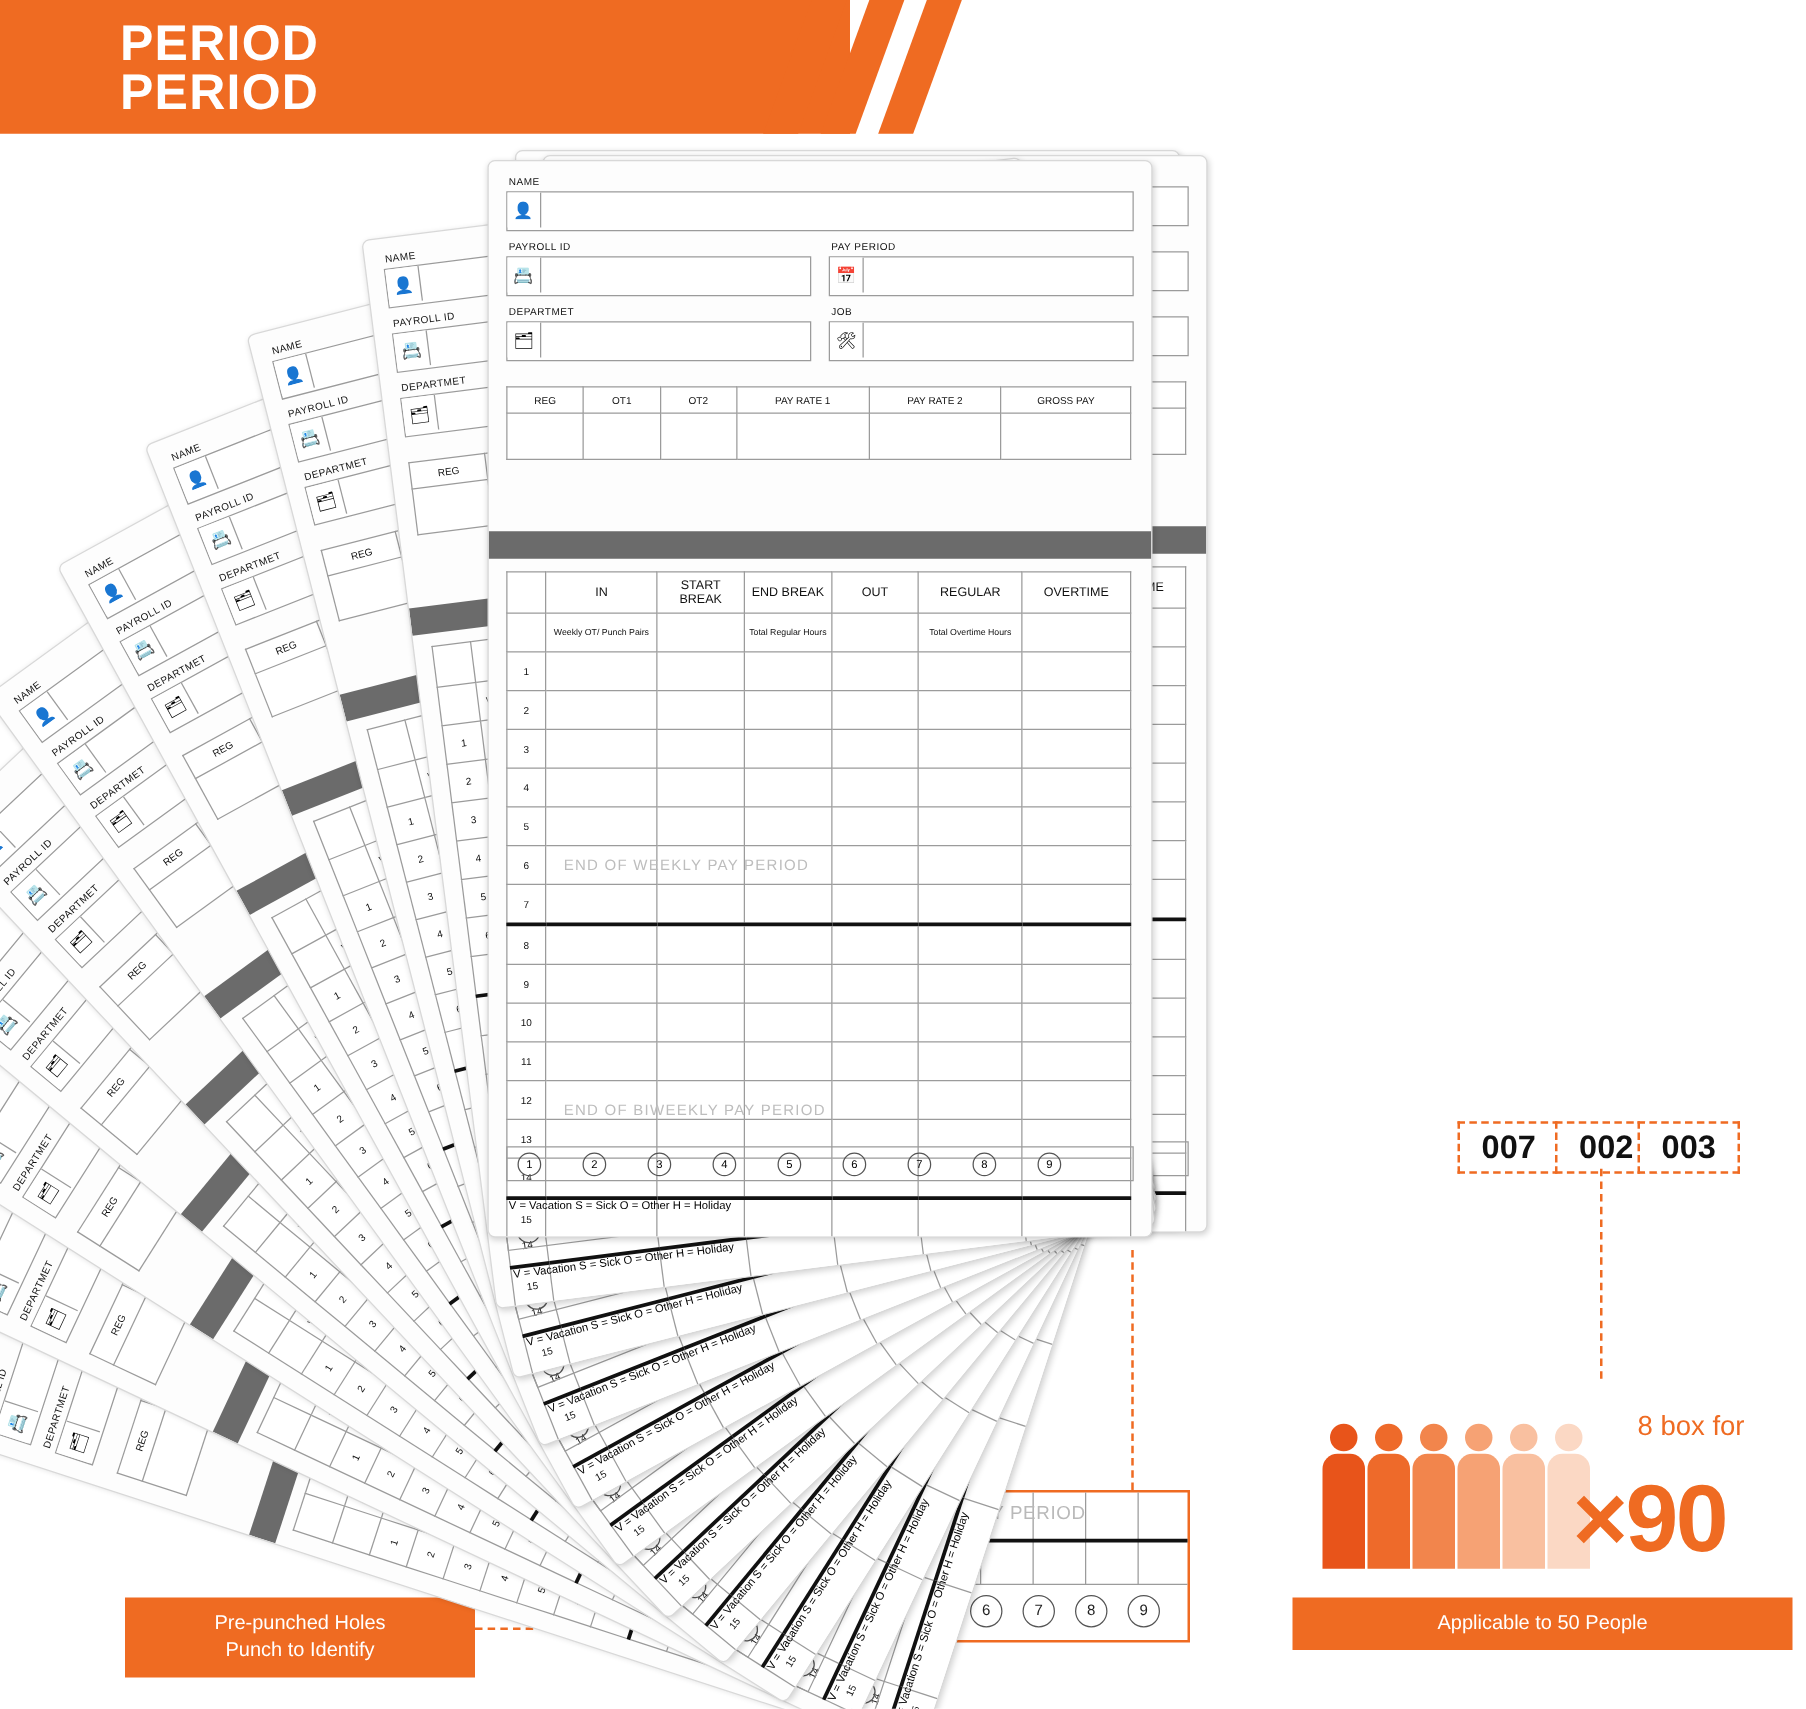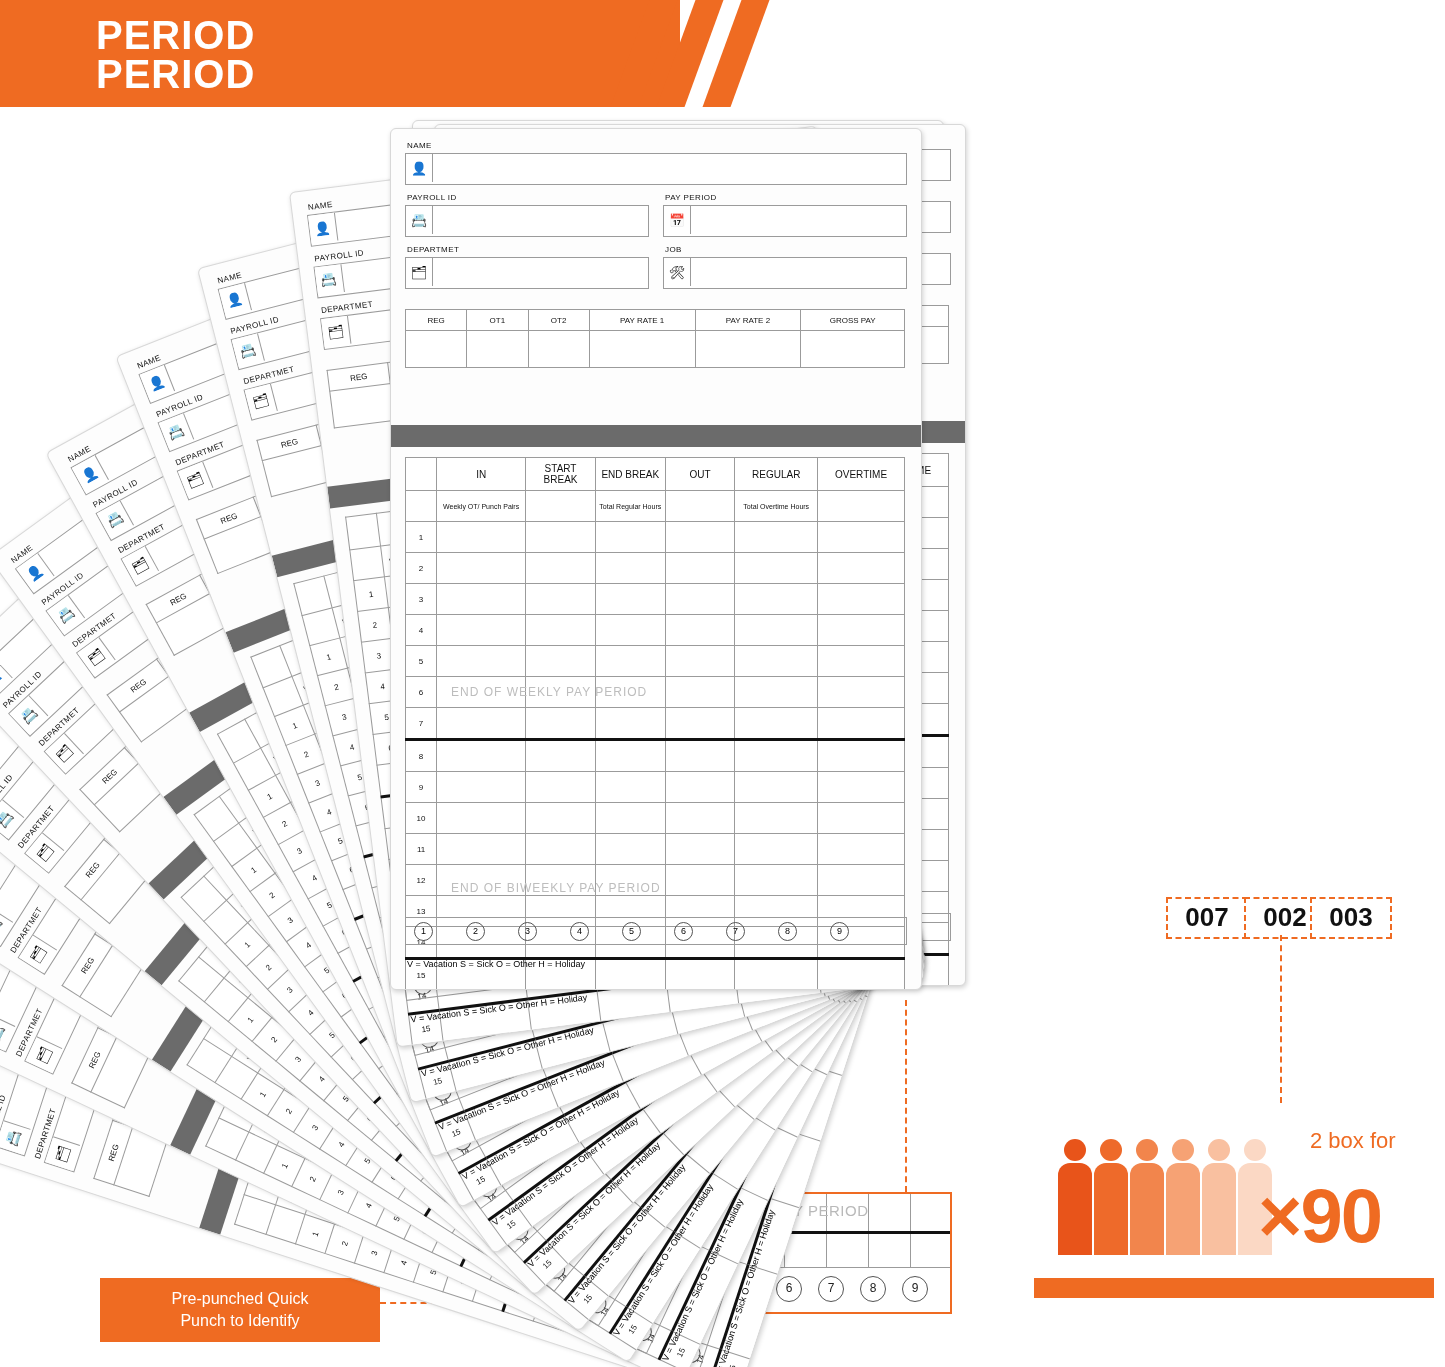--- a/index.html
+++ b/index.html
@@ -2930,25 +2930,26 @@
         <span style="position:absolute;left:362px;top:6px;width:24px;height:24px;border:1px solid #555;border-radius:50%;font-size:12px;line-height:22px;text-align:center;color:#222;">9</span>
       </div>
     </div>
 </div>
 
 <div class="dashline-v" style="left:905px;top:1000px;height:192px;"></div>
 <div class="dashline" style="left:380px;top:1302px;width:158px;"></div>
 <div class="dashline-v" style="left:1280px;top:935px;height:168px;"></div>
 
 <div class="callout-bar" style="left:100px;top:1278px;width:280px;">
-  <div>Pre-punched Quick</div>
+  <div>Pre-punched Holes</div>
   <div>Punch to Identify</div>
 </div>
 
 <div class="callout-bar" style="left:1034px;top:1278px;width:400px;">
+  <div>Applicable to 50 People</div>
 </div>
 
 <div class="people">
     <div class="person" style="left:0px;">
             <div class="head" style="background:#e8541a;"></div>
             <div class="body" style="background:#e8541a;"></div>
           </div>
     <div class="person" style="left:36px;">
             <div class="head" style="background:#ee6a2a;"></div>
             <div class="body" style="background:#ee6a2a;"></div>
@@ -2963,14 +2964,14 @@
           </div>
     <div class="person" style="left:144px;">
             <div class="head" style="background:#f9c0a0;"></div>
             <div class="body" style="background:#f9c0a0;"></div>
           </div>
     <div class="person" style="left:180px;">
             <div class="head" style="background:#fbd8c4;"></div>
             <div class="body" style="background:#fbd8c4;"></div>
           </div>
   </div>
-<div class="onebox">2 box for</div>
+<div class="onebox">8 box for</div>
 <div class="xnum">×90</div>
 
 </body></html>

